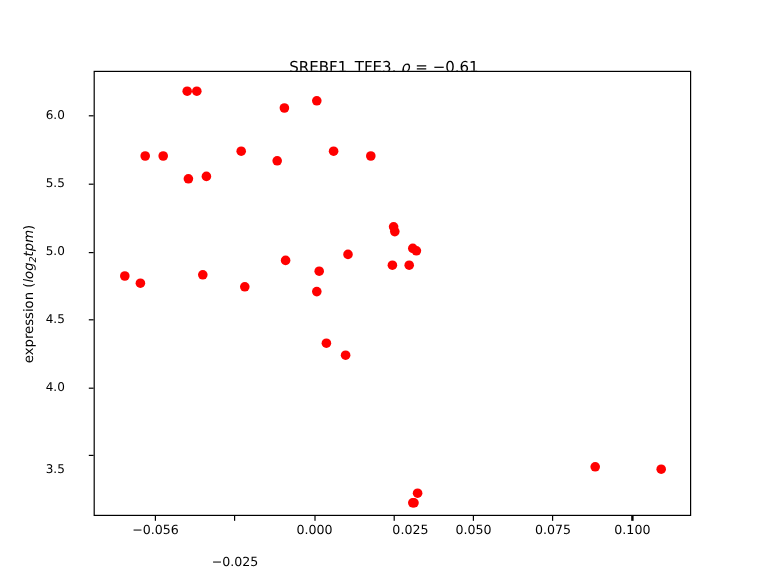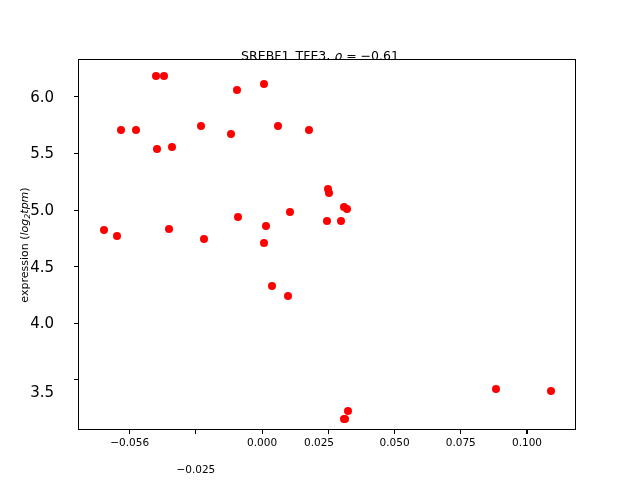--- a/index.html
+++ b/index.html
@@ -87,21 +87,21 @@
     position: absolute;
     height: 1.1px;
     width: 3.6px;
     background: #000000;
     left: 74.4px;
     margin-top: -0.5px;
   }
   .ytick-label {
     position: absolute;
     right: 586px;
-    font-size: 15px;
+    font-size: 10px;
     color: #000000;
     transform: translateY(-50%);
     white-space: nowrap;
     text-align: right;
   }
   
   #xlabel {
     position: absolute;
     left: 78px;
     width: 498px;
@@ -173,21 +173,21 @@
   </div>
 
   <div id="tick-layer">
       <div class="xtick-mark" style="left: 129.65px;"></div>
       <div class="xtick-label" style="left: 129.65px;">−0.056</div>
       <div class="xtick-mark" style="left: 195.88px;"></div>
       <div class="xtick-label" style="left: 195.88px; margin-top: 27px;">−0.025</div>
       <div class="xtick-mark" style="left: 262.1px;"></div>
       <div class="xtick-label" style="left: 262.1px;">0.000</div>
       <div class="xtick-mark" style="left: 328.32px;"></div>
-      <div class="xtick-label" style="left: 319px;">0.025</div>
+      <div class="xtick-label" style="left: 342px;">0.025</div>
       <div class="xtick-mark" style="left: 394.55px;"></div>
       <div class="xtick-label" style="left: 394.55px;">0.050</div>
       <div class="xtick-mark" style="left: 460.77px;"></div>
       <div class="xtick-label" style="left: 460.77px;">0.075</div>
       <div class="xtick-mark" style="left: 526.99px;"></div>
       <div class="xtick-label" style="left: 526.99px;">0.100</div>
       <div class="ytick-mark" style="top: 379.67px;"></div>
       <div class="ytick-label" style="top: 392px;">3.5</div>
       <div class="ytick-mark" style="top: 323.11px;"></div>
       <div class="ytick-label" style="top: 323.11px;">4.0</div>

